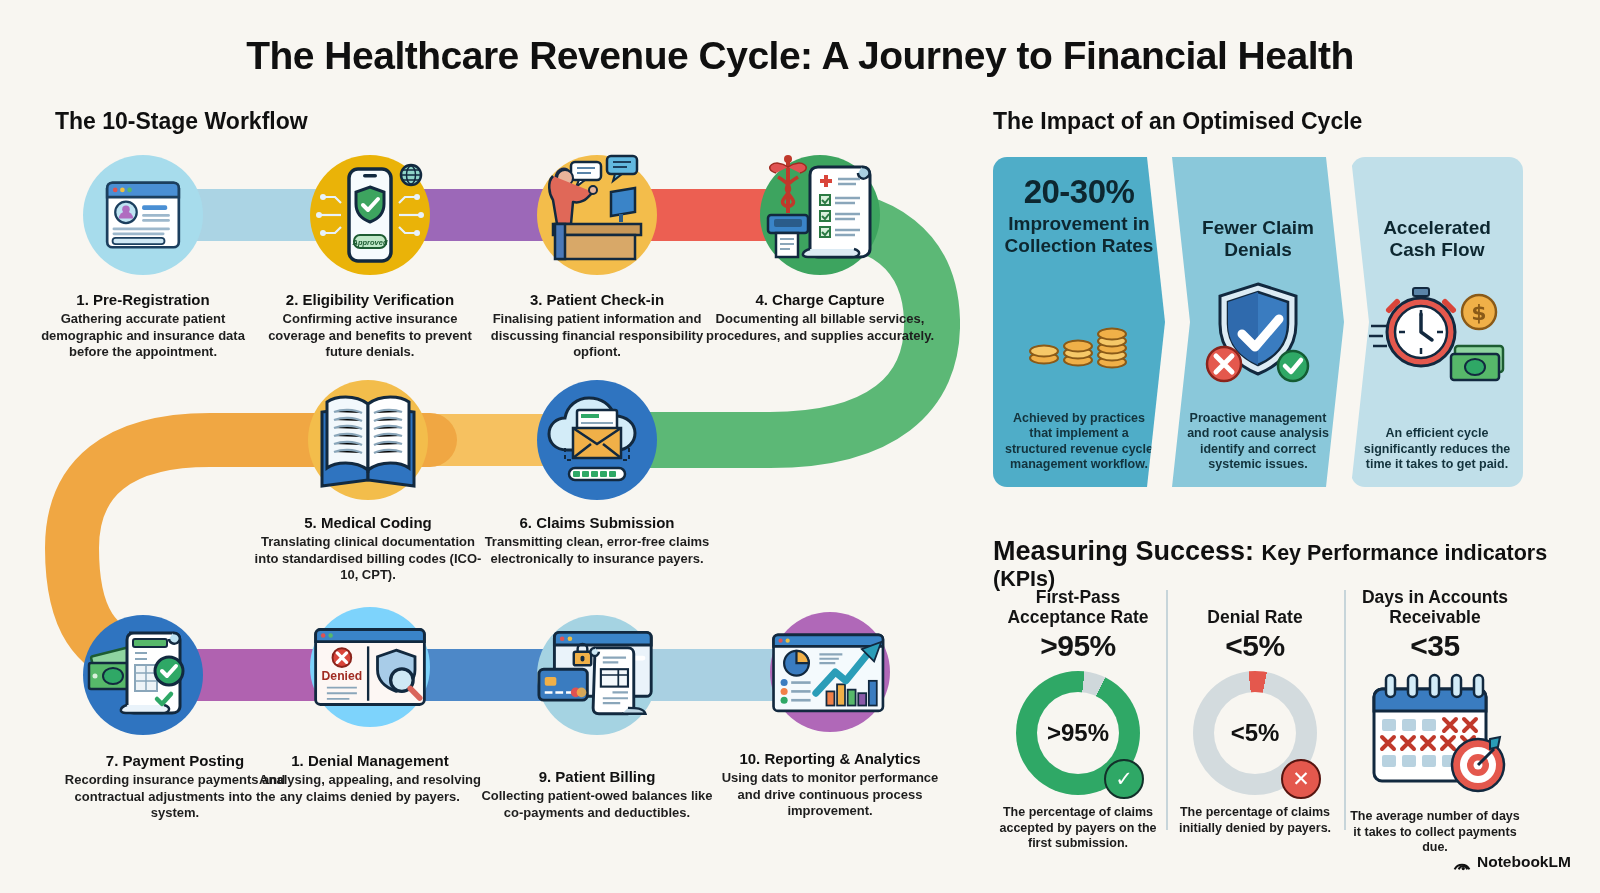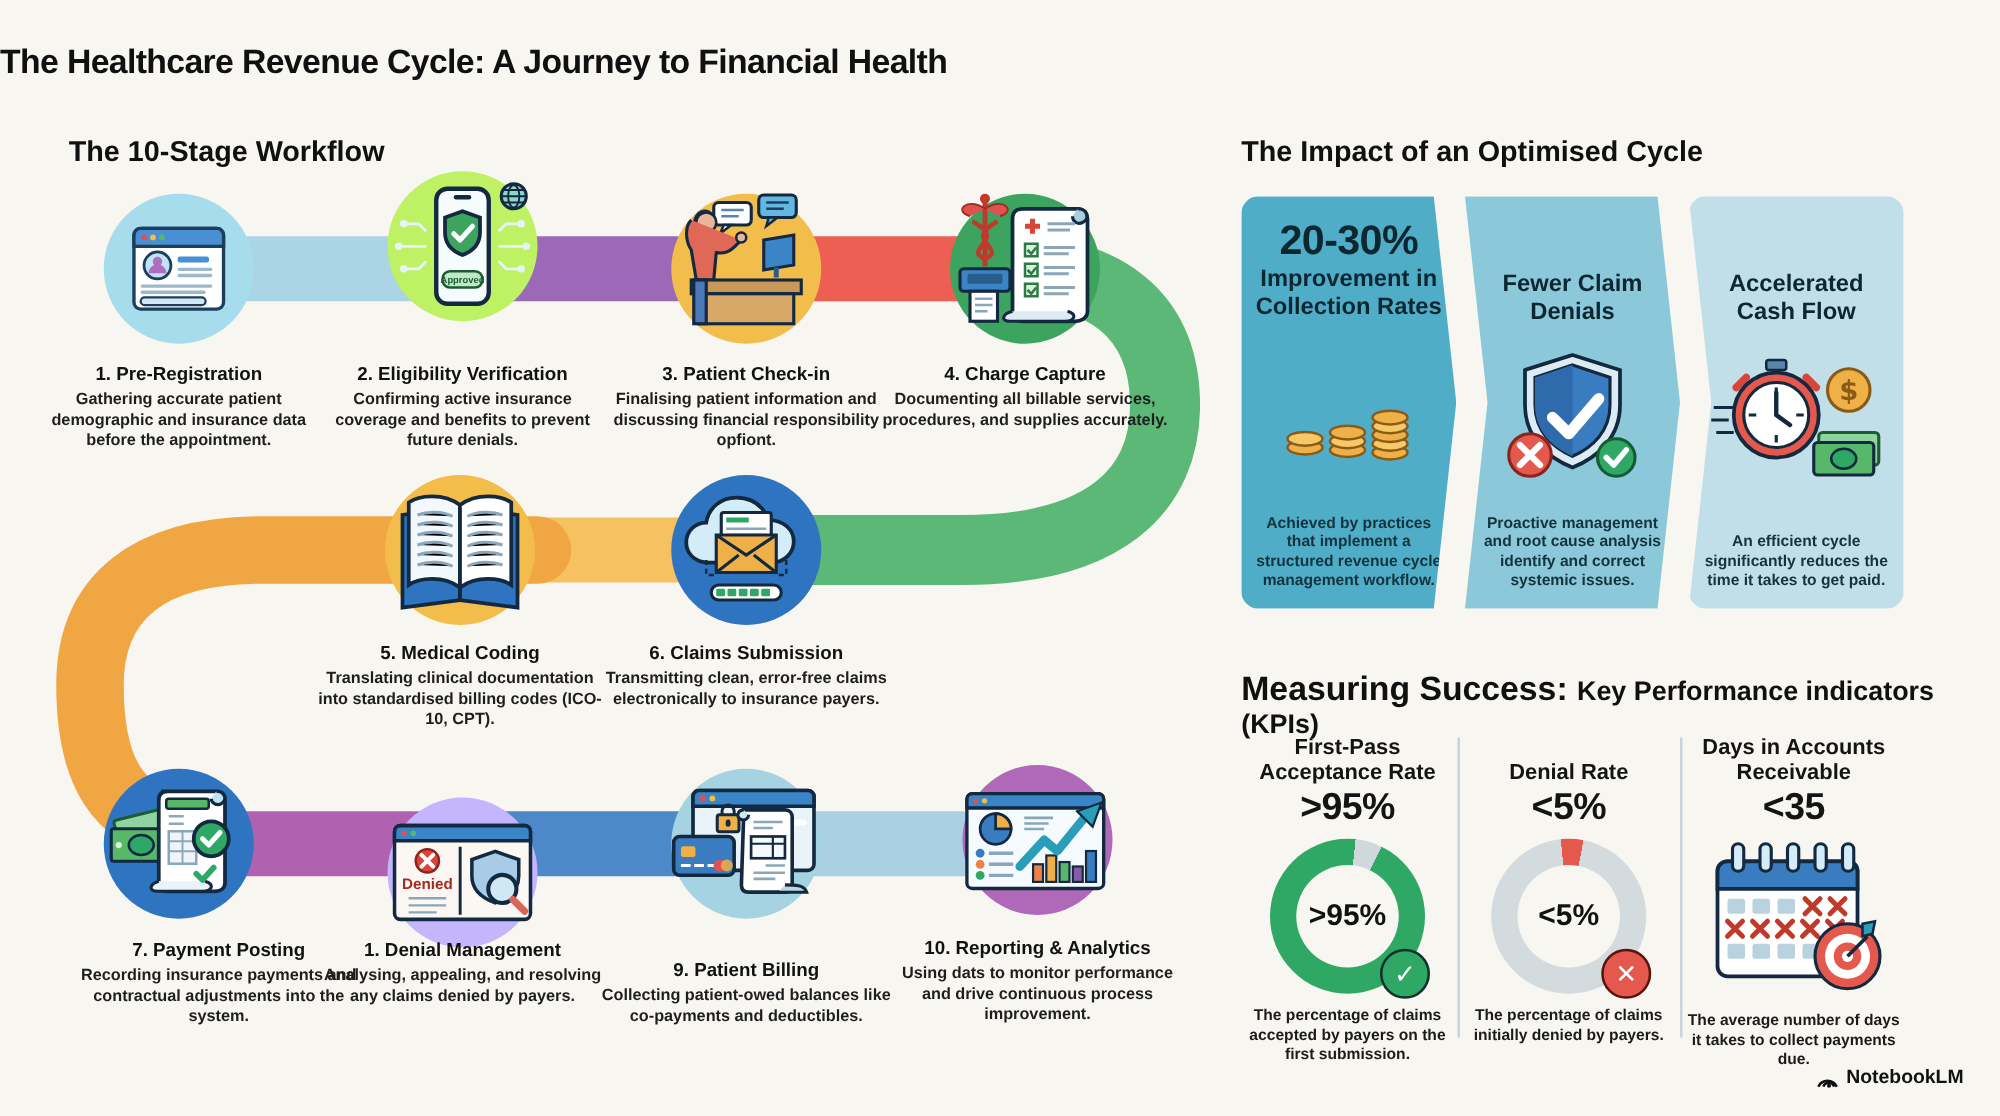--- a/index.html
+++ b/index.html
@@ -9,46 +9,46 @@
     background: #f8f6f1;
     color: #141414;
     position: relative;
     overflow: hidden;
   }
   .abs { position: absolute; }
 
   
   .main-title {
     left: 0; top: 34px; width: 1600px;
-    text-align: left;
-    font-size: 27px; font-weight: 800; letter-spacing: -0.5px;
+    text-align: center;
+    font-size: 39px; font-weight: 800; letter-spacing: -0.5px;
     color: #101010;
   }
   .section-heading {
     font-size: 23px; font-weight: 800; color: #101010;
   }
   .wf-heading { left: 55px; top: 108px; }
   .impact-heading { left: 993px; top: 108px; }
 
   
   .path-svg { left: 0; top: 0; }
 
   
   .stage-circle {
     width: 120px; height: 120px; border-radius: 50%;
     display: flex; align-items: center; justify-content: center;
   }
   .s1  { left: 83px;  top: 155px; background:#a7dcec; }
-  .s2  { left: 310px; top: 137px; background:#bef264; }
+  .s2  { left: 310px; top: 155px; background:#eab308;font-style:italic; }
   .s3  { left: 537px; top: 155px; background:#f3bd4b; }
   .s4  { left: 760px; top: 155px; background:#3da45f; }
   .s5  { left: 308px; top: 380px; background:#f3bd4b; }
   .s6  { left: 537px; top: 380px; background:#2f74c0; }
   .s7  { left: 83px;  top: 615px; background:#2f74c0; }
-  .s8  { left: 310px; top: 638px; background:#c4b5fd; }
+  .s8  { left: 310px; top: 607px; background:#7dd3fc; }
   .s9  { left: 537px; top: 615px; background:#a5d3e2; }
   .s10 { left: 770px; top: 612px; background:#b068b8; }
 
   
   .stage-label { width: 232px; text-align: center; }
   .l1  { left: 27px;  top: 291px; }
   .l2  { left: 254px; top: 291px; }
   .l3  { left: 481px; top: 291px; }
   .l4  { left: 704px; top: 291px; }
   .l5  { left: 252px; top: 514px; }

